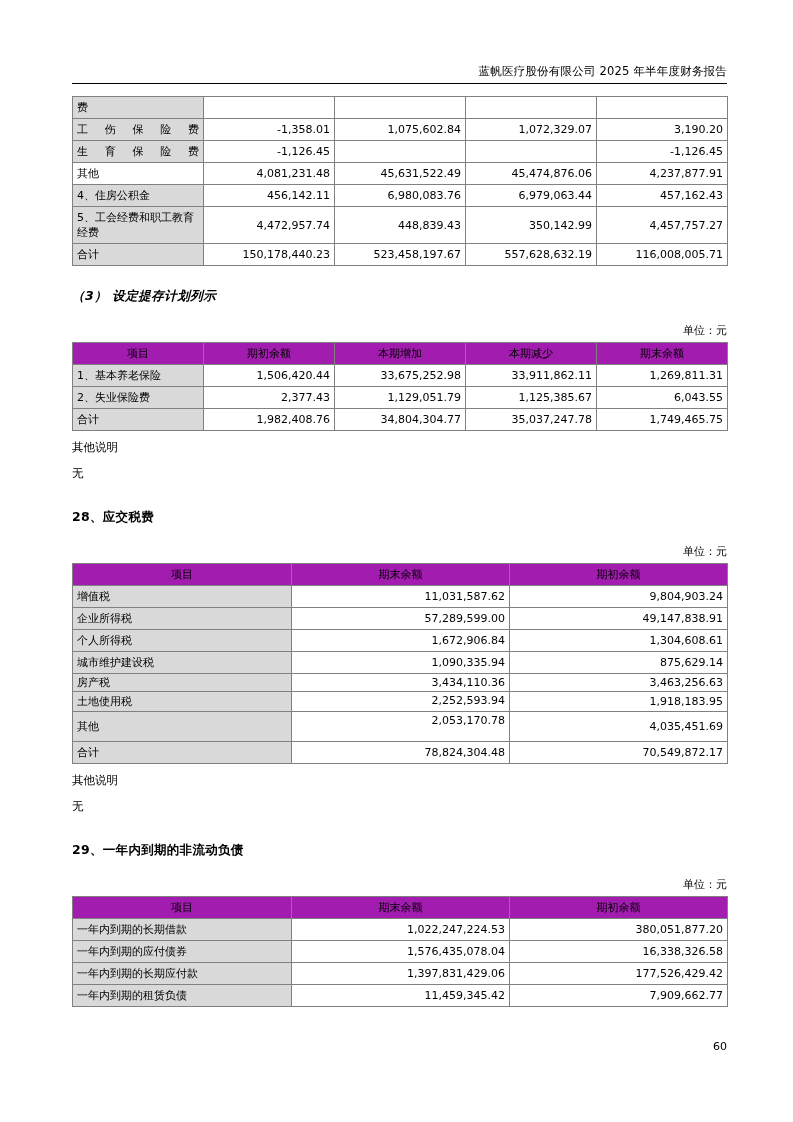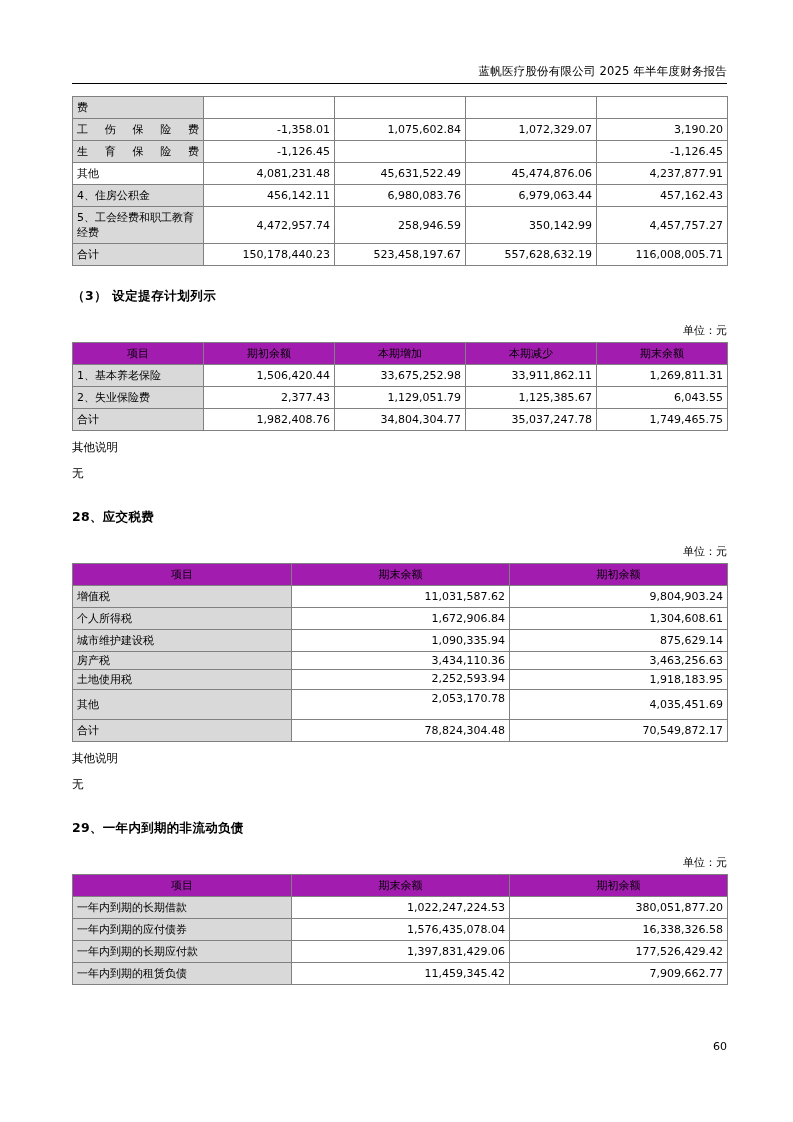--- a/index.html
+++ b/index.html
@@ -79,20 +79,21 @@
     text-align-last: justify;
     text-justify: inter-character;
   }
 
   
   .sub-head {
     font-size: 12.5px;
     font-weight: bold;
     margin: 22px 0 0 0;
     letter-spacing: 0.5px;
+    font-style: italic;
   }
   .sub-head .paren { margin-right: 5px; }
   .sec-head {
     font-size: 12.5px;
     font-weight: bold;
     margin: 26px 0 0 0;
     letter-spacing: 0.3px;
   }
   .note-line {
     font-size: 11.5px;
@@ -164,21 +165,21 @@
         <tr>
           <td class="lbl">4、住房公积金</td>
           <td class="num">456,142.11</td>
           <td class="num">6,980,083.76</td>
           <td class="num">6,979,063.44</td>
           <td class="num">457,162.43</td>
         </tr>
         <tr>
           <td class="lbl">5、工会经费和职工教育经费</td>
           <td class="num">4,472,957.74</td>
-          <td class="num">258,946.59</td>
+          <td class="num">448,839.43</td>
           <td class="num">350,142.99</td>
           <td class="num">4,457,757.27</td>
         </tr>
         <tr>
           <td class="lbl">合计</td>
           <td class="num">150,178,440.23</td>
           <td class="num">523,458,197.67</td>
           <td class="num">557,628,632.19</td>
           <td class="num">116,008,005.71</td>
         </tr>
@@ -253,20 +254,25 @@
           <th class="hd">期初余额</th>
         </tr>
       </thead>
       <tbody>
         <tr>
           <td class="lbl">增值税</td>
           <td class="num">11,031,587.62</td>
           <td class="num">9,804,903.24</td>
         </tr>
         <tr>
+          <td class="lbl">企业所得税</td>
+          <td class="num">57,289,599.00</td>
+          <td class="num">49,147,838.91</td>
+        </tr>
+        <tr>
           <td class="lbl">个人所得税</td>
           <td class="num">1,672,906.84</td>
           <td class="num">1,304,608.61</td>
         </tr>
         <tr>
           <td class="lbl">城市维护建设税</td>
           <td class="num">1,090,335.94</td>
           <td class="num">875,629.14</td>
         </tr>
         <tr>

